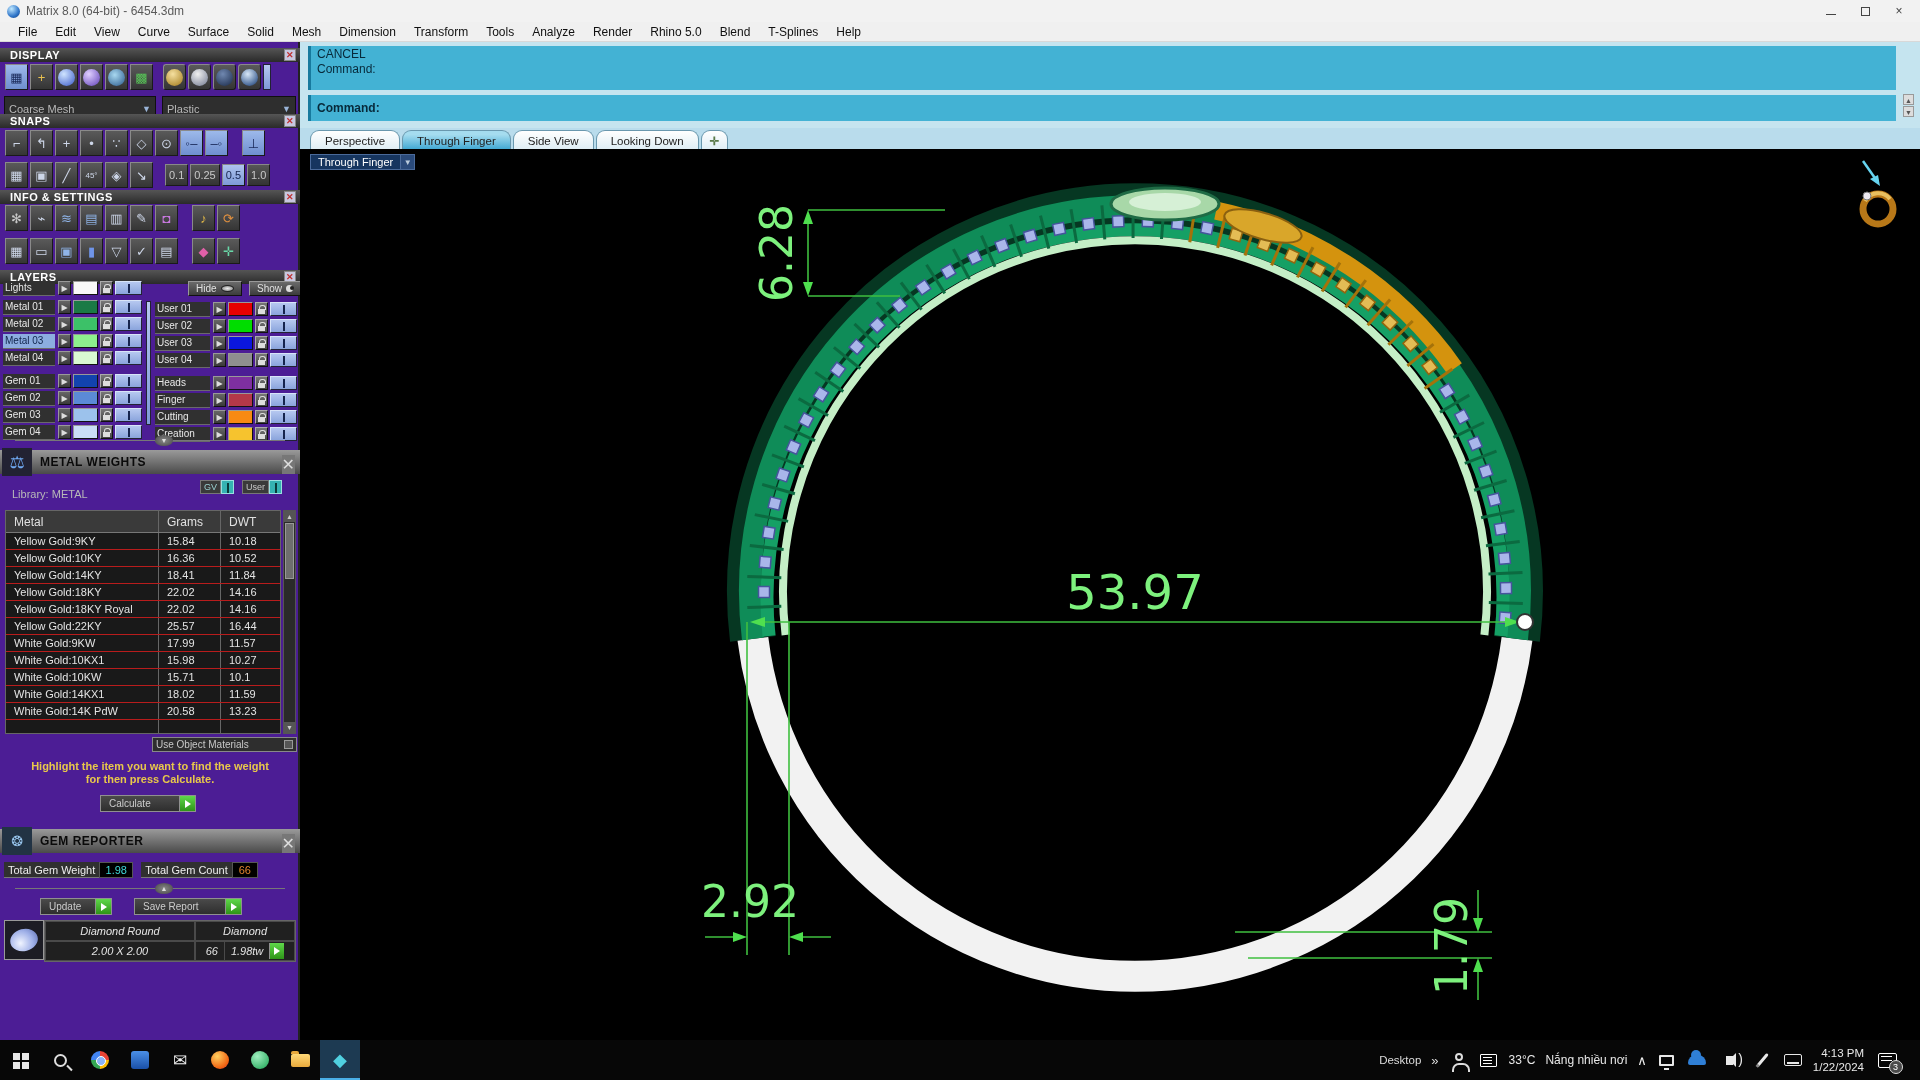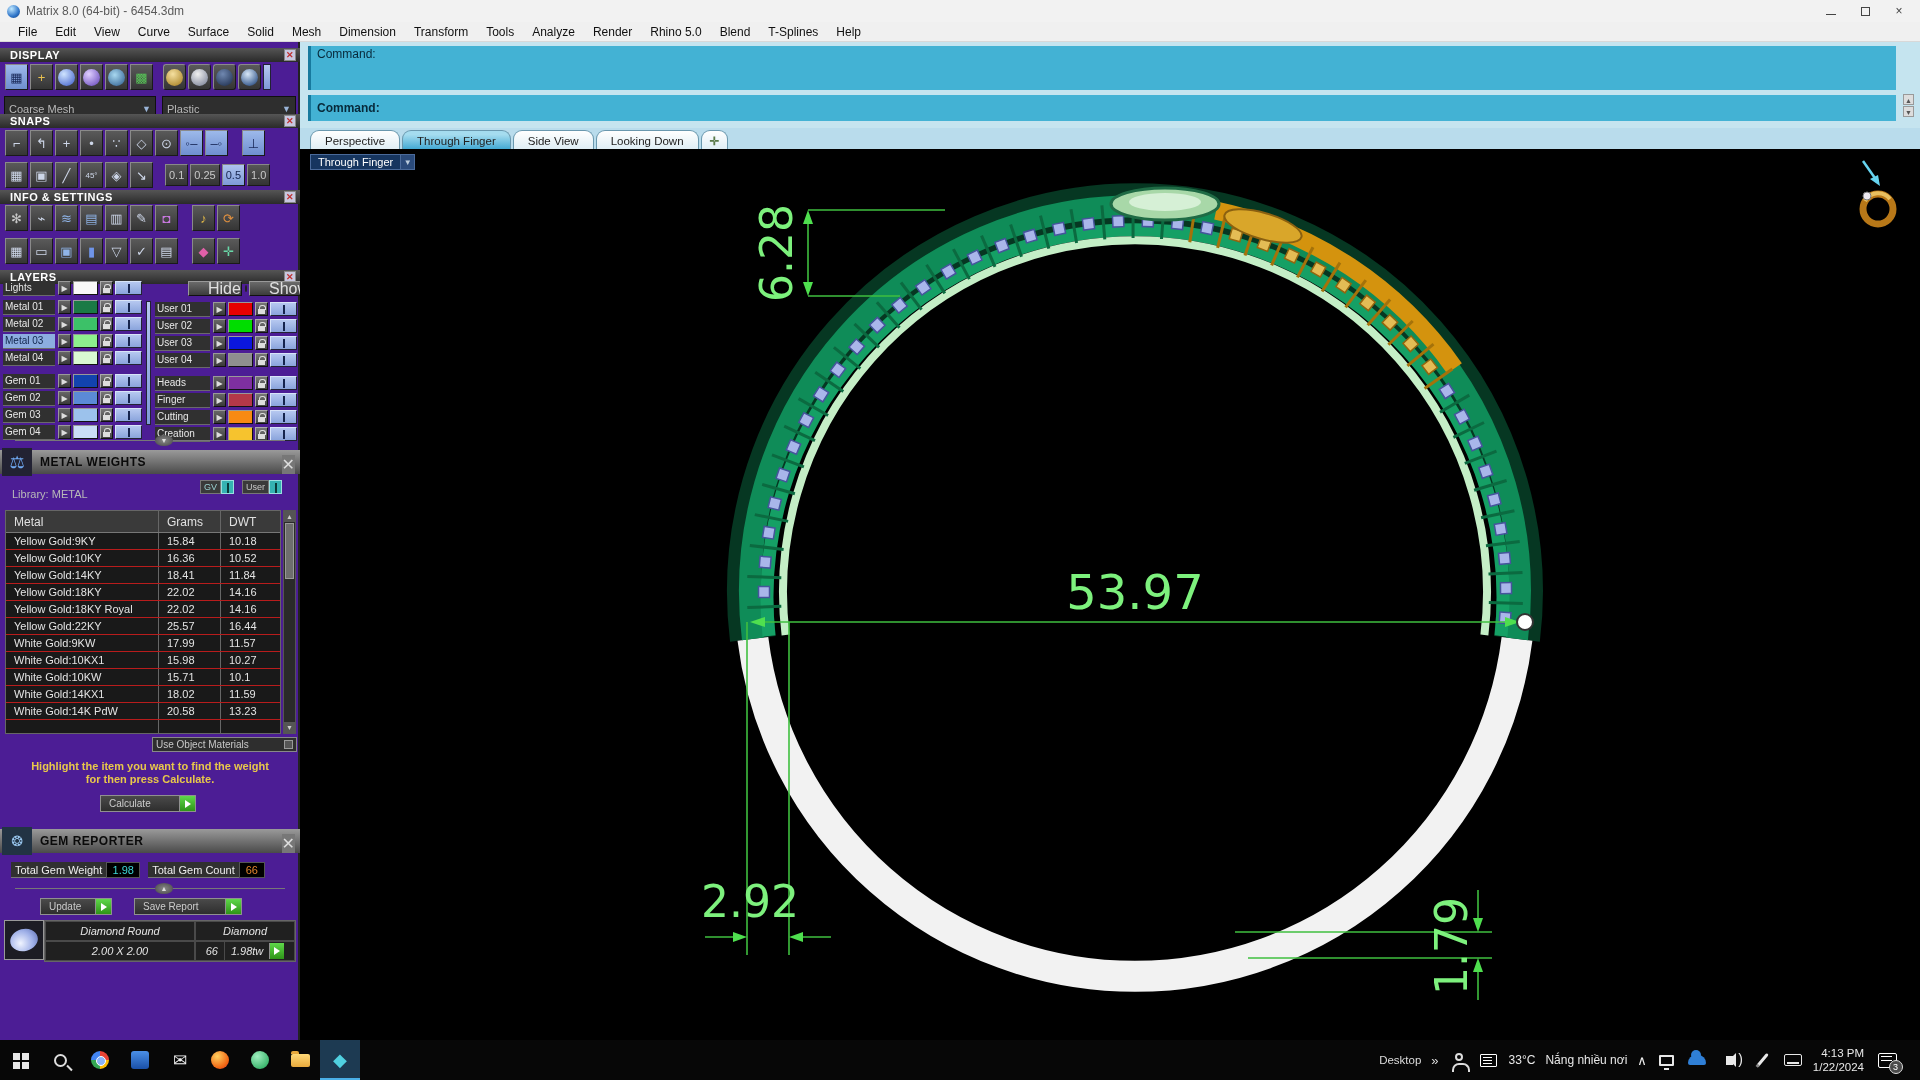--- a/index.html
+++ b/index.html
@@ -56,22 +56,22 @@
   .lsw { width:25px; height:14px; margin-left:2px; border:1px solid; border-color:#999 #111 #111 #999; }
   .llock { width:13px; height:14px; margin-left:2px; background:linear-gradient(#777,#444);
     border:1px solid; border-color:#aaa #111 #111 #aaa; position:relative; }
   .llock::before { content:""; position:absolute; left:3px; top:2px; width:5px; height:4px;
     border:1px solid #ddd; border-bottom:none; border-radius:3px 3px 0 0; }
   .llock::after { content:""; position:absolute; left:2px; top:6px; width:7px; height:5px; background:#ddd; }
   .ltog { width:27px; height:14px; margin-left:2px; background:linear-gradient(#b6c8f0,#8aa4dc);
     border:1px solid; border-color:#d8e4f8 #223 #223 #d8e4f8; position:relative; }
   .ltog::before { content:""; position:absolute; left:12px; top:2px; width:2px; height:9px; background:#16244e; }
   .hsbtn { height:15px; background:linear-gradient(#6a6a6a,#3c3c3c); border:1px solid;
-    border-color:#999 #111 #111 #999; color:#e0e0e0; font-size:16px; display:flex; gap:4px;
-    align-items:center; padding:0 19px; }
+    border-color:#999 #111 #111 #999; color:#e0e0e0; font-size:10px; display:flex; gap:4px;
+    align-items:center; padding:0 7px; }
   .oval { width:14px; height:7px; border-radius:50%; background:radial-gradient(#eee,#777); border:1px solid #222; }
   .eyedot { width:12px; height:7px; border-radius:50%; background:#ddd; position:relative; }
   .eyedot::before { content:""; position:absolute; left:4px; top:1px; width:4px; height:4px; border-radius:50%; background:#222; }
 
   
   #mwtable { position:absolute; left:5px; top:468px; width:276px; height:224px; background:#141414;
     border:1px solid #666; overflow:hidden; }
   .mwhead { display:grid; grid-template-columns:152px 62px 62px; height:22px; background:#3a3a3a;
     color:#e0e0e0; font-size:12px; align-items:center; border-bottom:1px solid #777; }
   .mwhead span { padding-left:8px; }
@@ -571,21 +571,21 @@
     <div class="gbtn" style="position:absolute; left:100px; top:753px; width:96px">
       <span class="lbl" style="flex:1">Calculate</span>
       <span class="playbox"></span>
     </div>
 
     <div style="position:absolute; left:0; top:787px; width:300px; height:24px; background:linear-gradient(#9a9a9a,#4a4a4a); display:flex; align-items:center">
       <div style="width:30px; height:28px; background:#234; margin-left:2px; display:flex; align-items:center; justify-content:center; color:#9ac8f0; font-size:14px">❂</div>
       <span style="font-weight:bold; font-size:12px; color:#0a0a0a; margin-left:8px; letter-spacing:.5px">GEM REPORTER</span>
       <span class="xbtn" style="position:absolute; right:5px; top:5px; background:#777; color:#ddd">✕</span>
     </div>
-    <div style="position:absolute; left:11px; top:820px; display:flex; align-items:flex-start">
+    <div style="position:absolute; left:4px; top:820px; display:flex; align-items:flex-start">
       <span class="fieldlbl">Total Gem Weight</span>
       <span class="fieldval" style="width:34px; color:#3fd6d6">1.98</span>
       <span class="fieldlbl" style="margin-left:8px">Total Gem Count</span>
       <span class="fieldval" style="width:26px; color:#e2842e">66</span>
     </div>
     <div class="divider" style="top:846px">
       <span class="divknob">▲</span>
     </div>
     <div style="position:absolute; left:40px; top:856px; display:flex; gap:22px">
       <div class="gbtn" style="width:72px">
@@ -611,20 +611,21 @@
           <span>1.98tw</span>
           <span class="playbox" style="width:15px; height:16px"></span>
         </div>
       </div>
     </div>
   </div>
 
   <div id="right">
     <div id="cmdarea">
       <div class="cmdbox" style="top:4px; height:44px">
+        <div>CANCEL</div>
         <div>Command:</div>
       </div>
       <div class="cmdbox" style="top:53px; height:26px; font-weight:bold; display:flex; align-items:center">
         <span>Command:</span>
       </div>
       <div id="cmdscroll">
         <div class="sb-arrow">▲</div>
         <div class="sb-arrow">▼</div>
       </div>
     </div>

